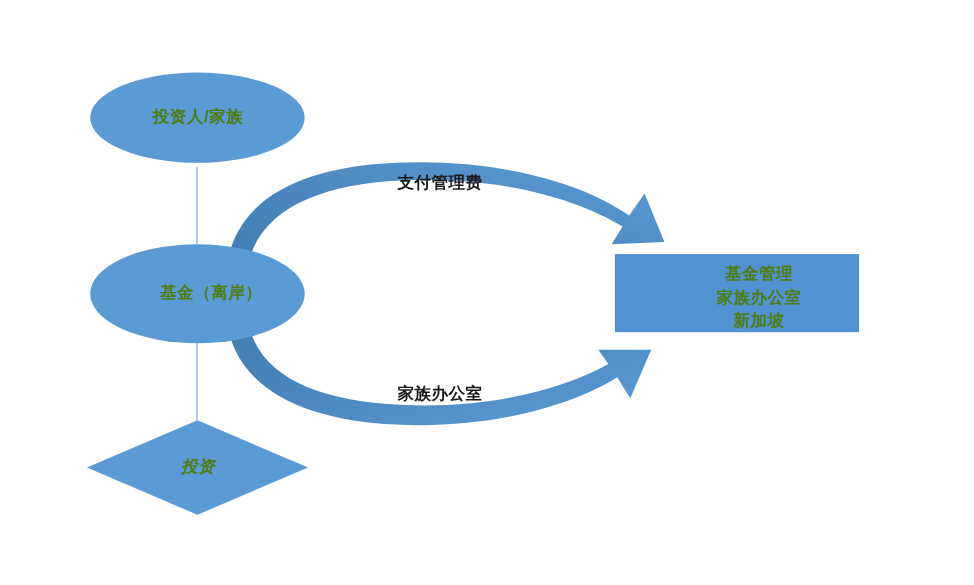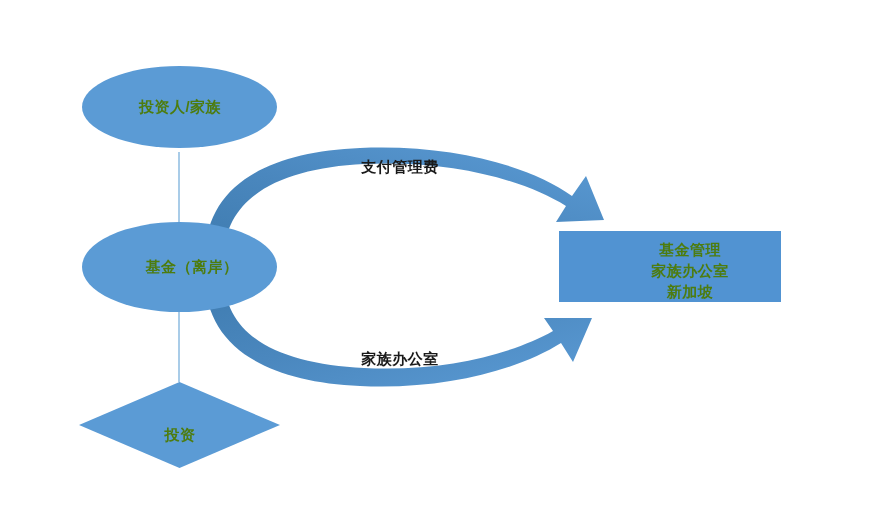--- a/index.html
+++ b/index.html
@@ -43,21 +43,21 @@
     font-size: 15px;
     line-height: 18px;
     text-align: center;
     letter-spacing: 0.5px;
     white-space: nowrap;
   }
 
   
   #label-investor  { left: 82px;  top: 96px;  width: 196px; }
   #label-fund      { left: 82px;  top: 256px; width: 196px; margin-left: 12px; }
-  #label-invest    { left: 106px; top: 424px; width: 148px; }
+  #label-invest    { left: 106px; top: 414px; width: 148px; font-style: italic; }
   #label-manager   { left: 559px; top: 239px; width: 262px; }
 
   #label-fee       { left: 280px; top: 158px; width: 240px; }
   #label-service   { left: 280px; top: 350px; width: 240px; }
 </style>
 </head>
 <body>
 
 <svg id="diagram-canvas" viewBox="0 0 885 532" xmlns="http://www.w3.org/2000/svg">
 

